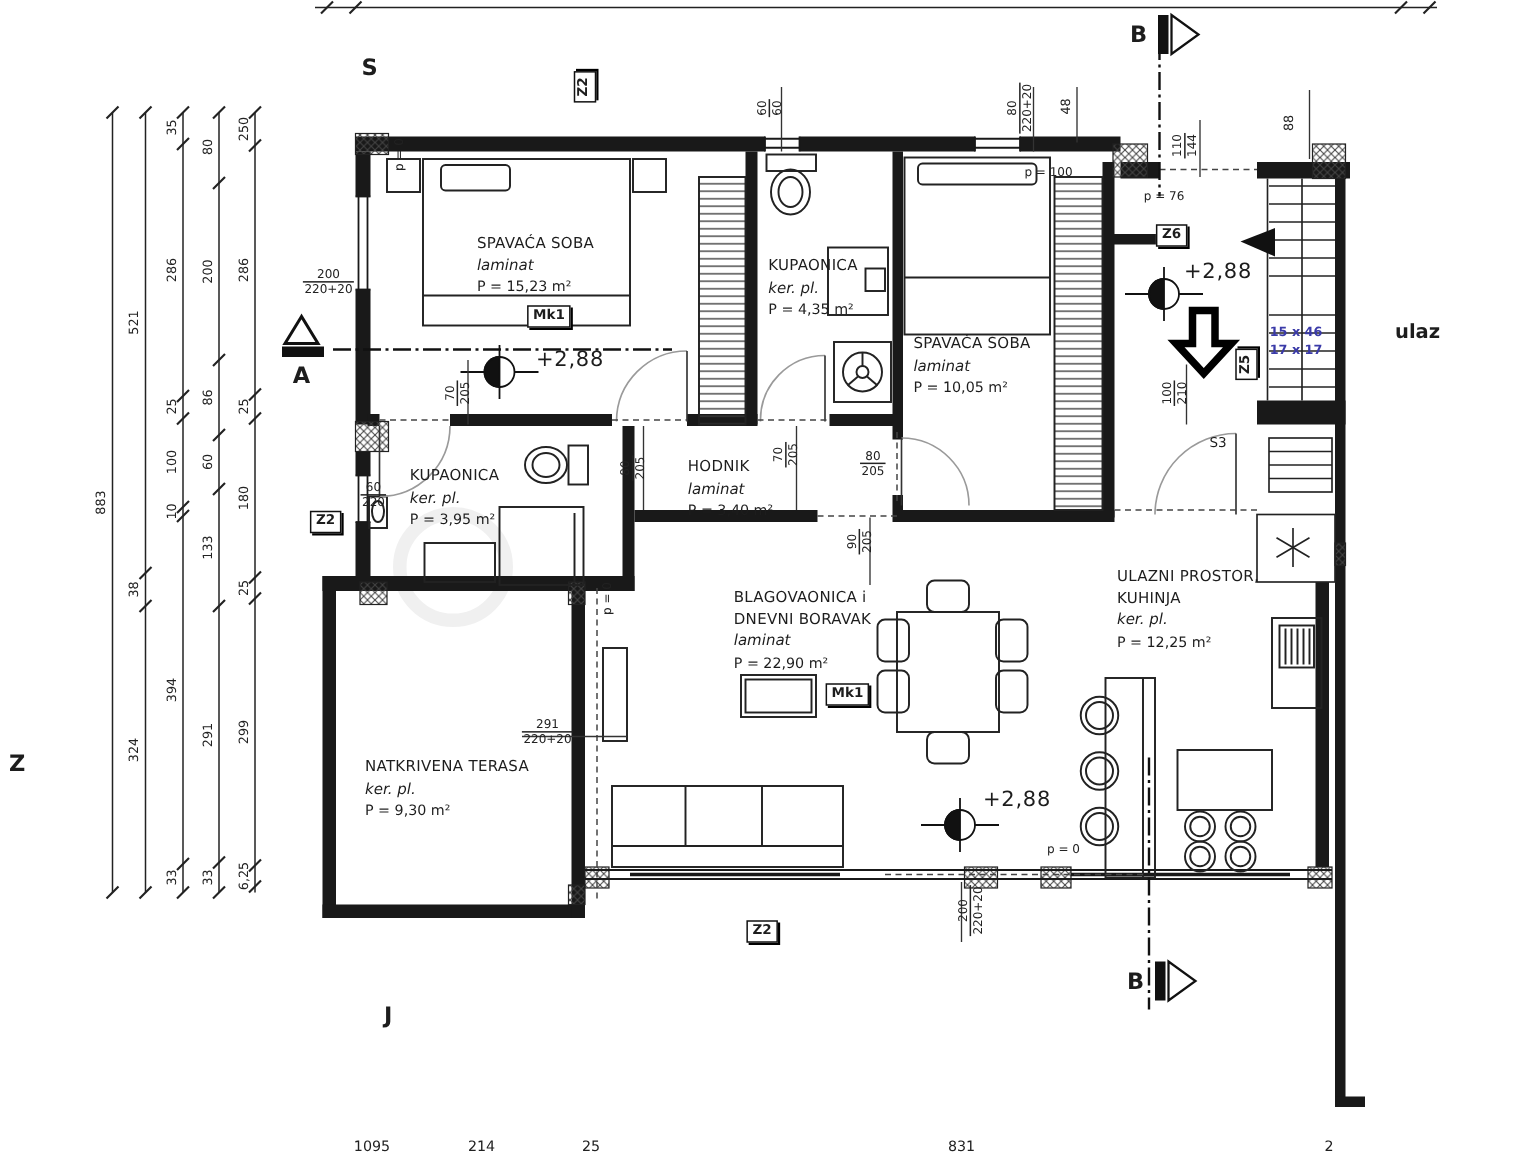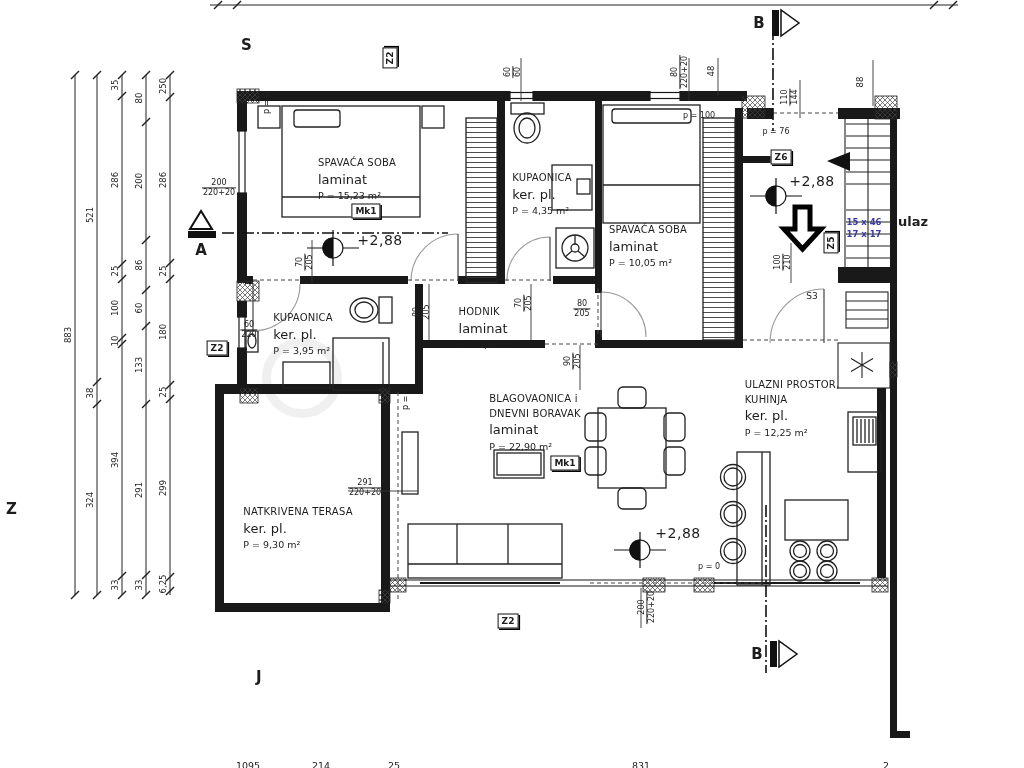--- a/index.html
+++ b/index.html
@@ -6,32 +6,32 @@
   #canvas{position:relative;width:1024px;height:768px;background:#fff;overflow:hidden;
           font-family:"DejaVu Sans",sans-serif;color:#1d1d1d;}
   svg.plan{position:absolute;left:0;top:0;}
   .lbl{position:absolute;white-space:nowrap;color:#1d1d1d;}
   .c{transform:translate(-50%,-50%);}
   .r{transform:translate(-50%,-50%) rotate(-90deg);}
   .compass{font-size:15px;font-weight:bold;}
   .sec{font-size:15px;font-weight:bold;}
   .room{position:absolute;text-align:left;transform:translateX(-50%);line-height:1.45;}
   .room .n{font-size:10px;letter-spacing:.2px;display:block;}
-  .room .f{font-size:13px;display:block;}
+  .room .f{font-size:10px;display:block;font-style:italic;}
   .room .a{font-size:9.5px;display:block;}
   .lvl{font-size:14px;letter-spacing:.5px;}
   .tag{position:absolute;border:1.2px solid #111;background:#fff;font-size:9px;font-weight:bold;
        padding:0 3px;line-height:13px;box-shadow:1.5px 1.5px 0 #000;transform:translate(-50%,-50%);}
   .tagr{transform:translate(-50%,-50%) rotate(-90deg);}
   .frac{display:inline-block;text-align:center;font-size:8px;line-height:1.15;color:#222;}
   .frac .t{display:block;border-bottom:.8px solid #222;padding:0 1px;}
   .frac .b{display:block;padding:0 1px;}
   .p{font-size:8px;color:#222;}
   .stair-dim{font-size:8.5px;font-weight:bold;color:#3a3aa8;}
-  .ulaz{font-size:13px;font-weight:bold;}
+  .ulaz{font-size:13px;font-weight:bold;margin-left:32px;}
   .s3{font-size:9px;}
   .dimnum{font-size:8.5px;color:#222;}
   .botnum{font-size:9.5px;color:#222;}
   .watermark{position:absolute;left:278px;top:332px;font-family:"Liberation Serif","DejaVu Serif",serif;
              font-size:58px;letter-spacing:30px;color:rgba(60,60,60,0.10);font-weight:bold;}
   .wring{position:absolute;left:262px;top:338px;width:62px;height:62px;border-radius:50%;
          border:9px solid rgba(60,60,60,0.08);}
 </style>
 </head>
 <body>

